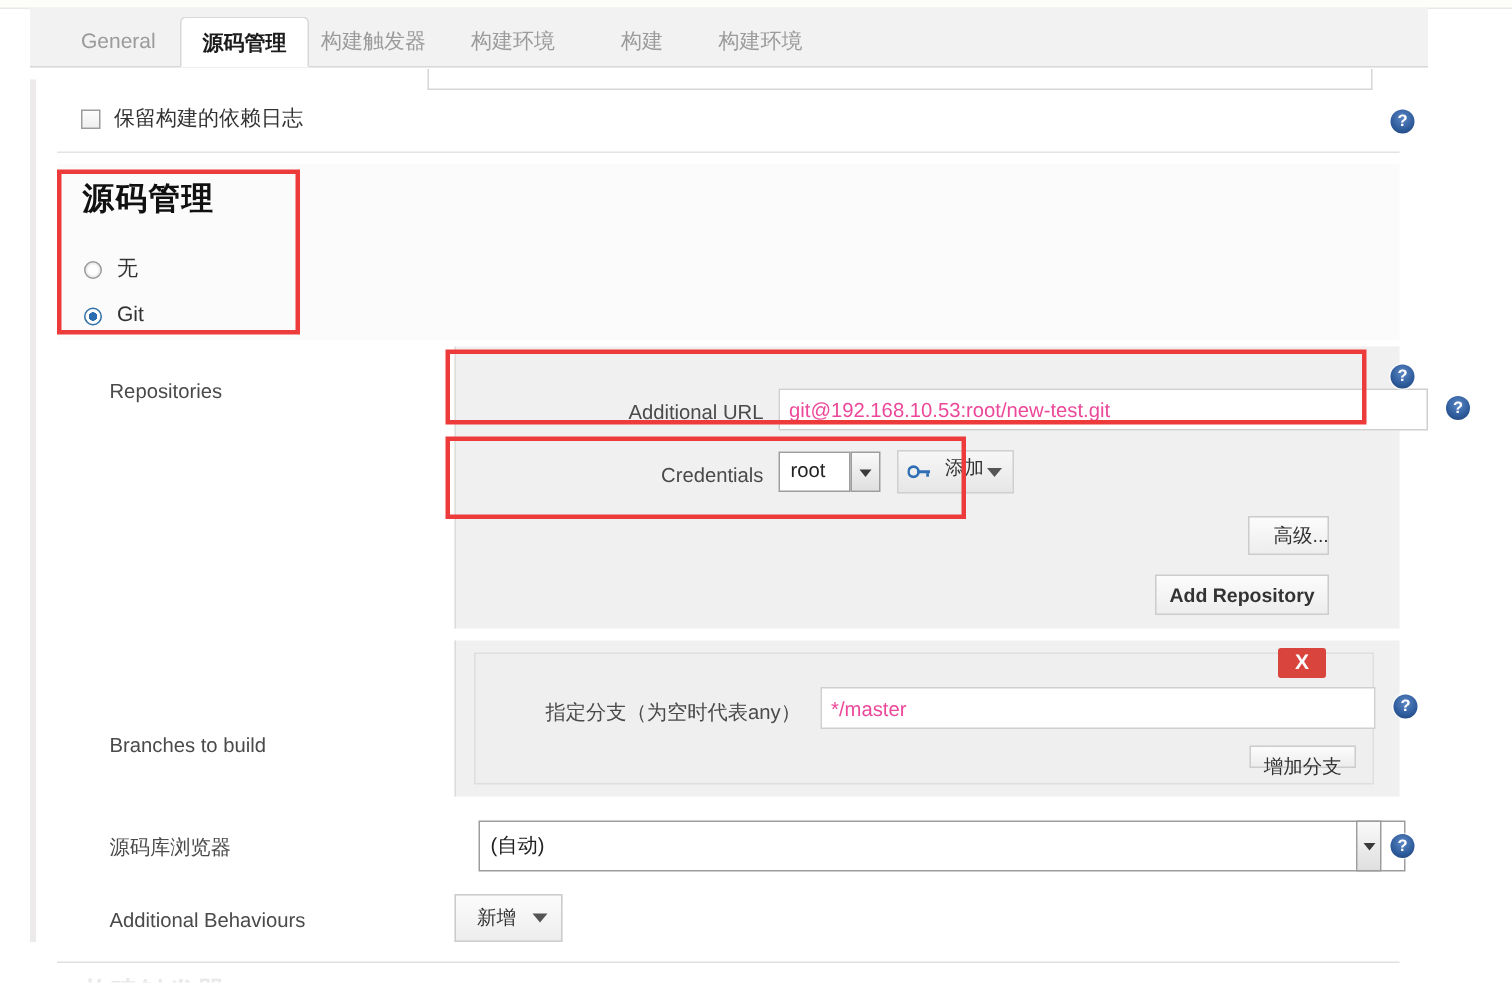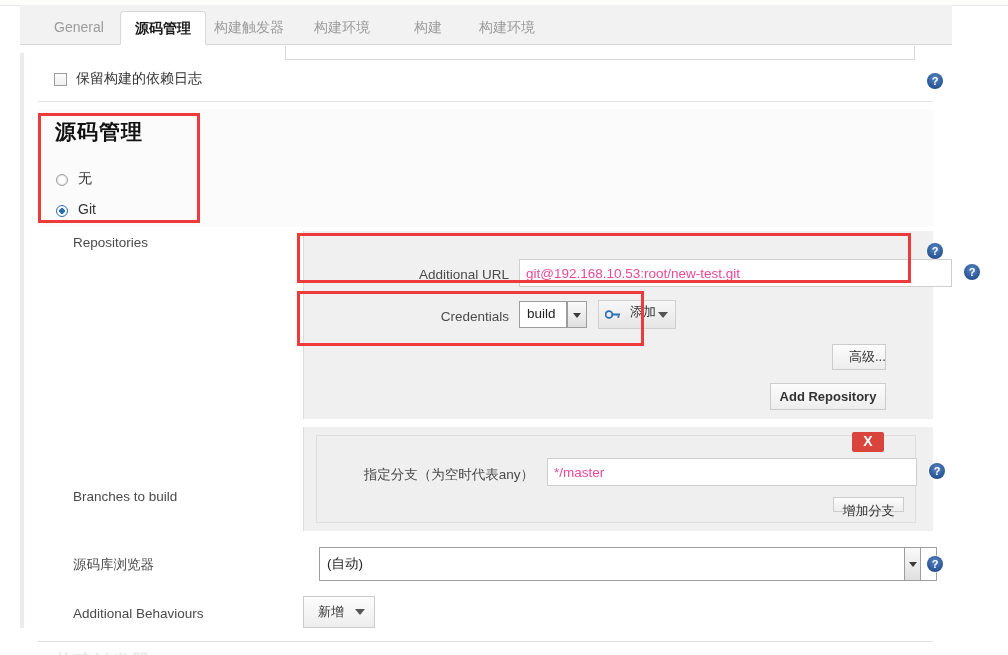--- a/index.html
+++ b/index.html
@@ -290,30 +290,30 @@
 
       <div class="radiorow" style="top:93px;">
         <span class="radio on"></span>
         <span class="radiolabel">Git</span>
       </div>
     </div>
 
     <div class="redbox" style="left:18px; top:108px; width:162px; height:110px;"></div>
 
     <div class="cfgrow" style="top:226px; height:190px;">
-      <div class="cfglabel" style="top:4px;text-align:center;">Repositories</div>
+      <div class="cfglabel" style="top:22px;text-align:center;">Repositories</div>
 
       <div class="panel" style="left:265px; top:0px; width:630px; height:188px;">
 
         <div class="subfieldlabel" style="left:10px; top:36px; width:195px;">Additional URL</div>
         <input class="txtinput" style="left: 215px; top: 28px; width: 433px; height: 28px;" value="git@192.168.10.53:root/new-test.git">
         <div class="helpicon" style="left:660px; top:33px;">?</div>
 
         <div class="subfieldlabel" style="left:10px; top:78px; width:195px;">Credentials</div>
-        <div class="selectbox" style="left:215px; top:70px; width:48px; height:27px;">build</div>
+        <div class="selectbox" style="left:215px; top:70px; width:48px; height:27px;">root</div>
         <div class="selarrow" style="left:263px; top:70px; width:20px; height:27px;"></div>
 
         <div class="btnwrap" style="left:294px; top:69px; width:78px; height:29px;">
           <div class="btn" style="left:0; top:0; width:78px; height:29px; line-height:21px; background:linear-gradient(#f7f7f7,#e6e6e6); border:1px solid #d0d0d0; padding-left:12px; box-sizing:border-box;">
             <svg class="keyicon" style="left:6px; top:9px;" viewBox="0 0 16 9">
               <circle cx="4" cy="4.5" r="3.4" fill="none" stroke="#2f6fb5" stroke-width="1.8"></circle>
               <rect x="6.5" y="3.5" width="8.5" height="2" fill="#2f6fb5"></rect>
               <rect x="12.5" y="5.4" width="1.8" height="2.4" fill="#2f6fb5"></rect>
             </svg>
             <span>添加</span>

